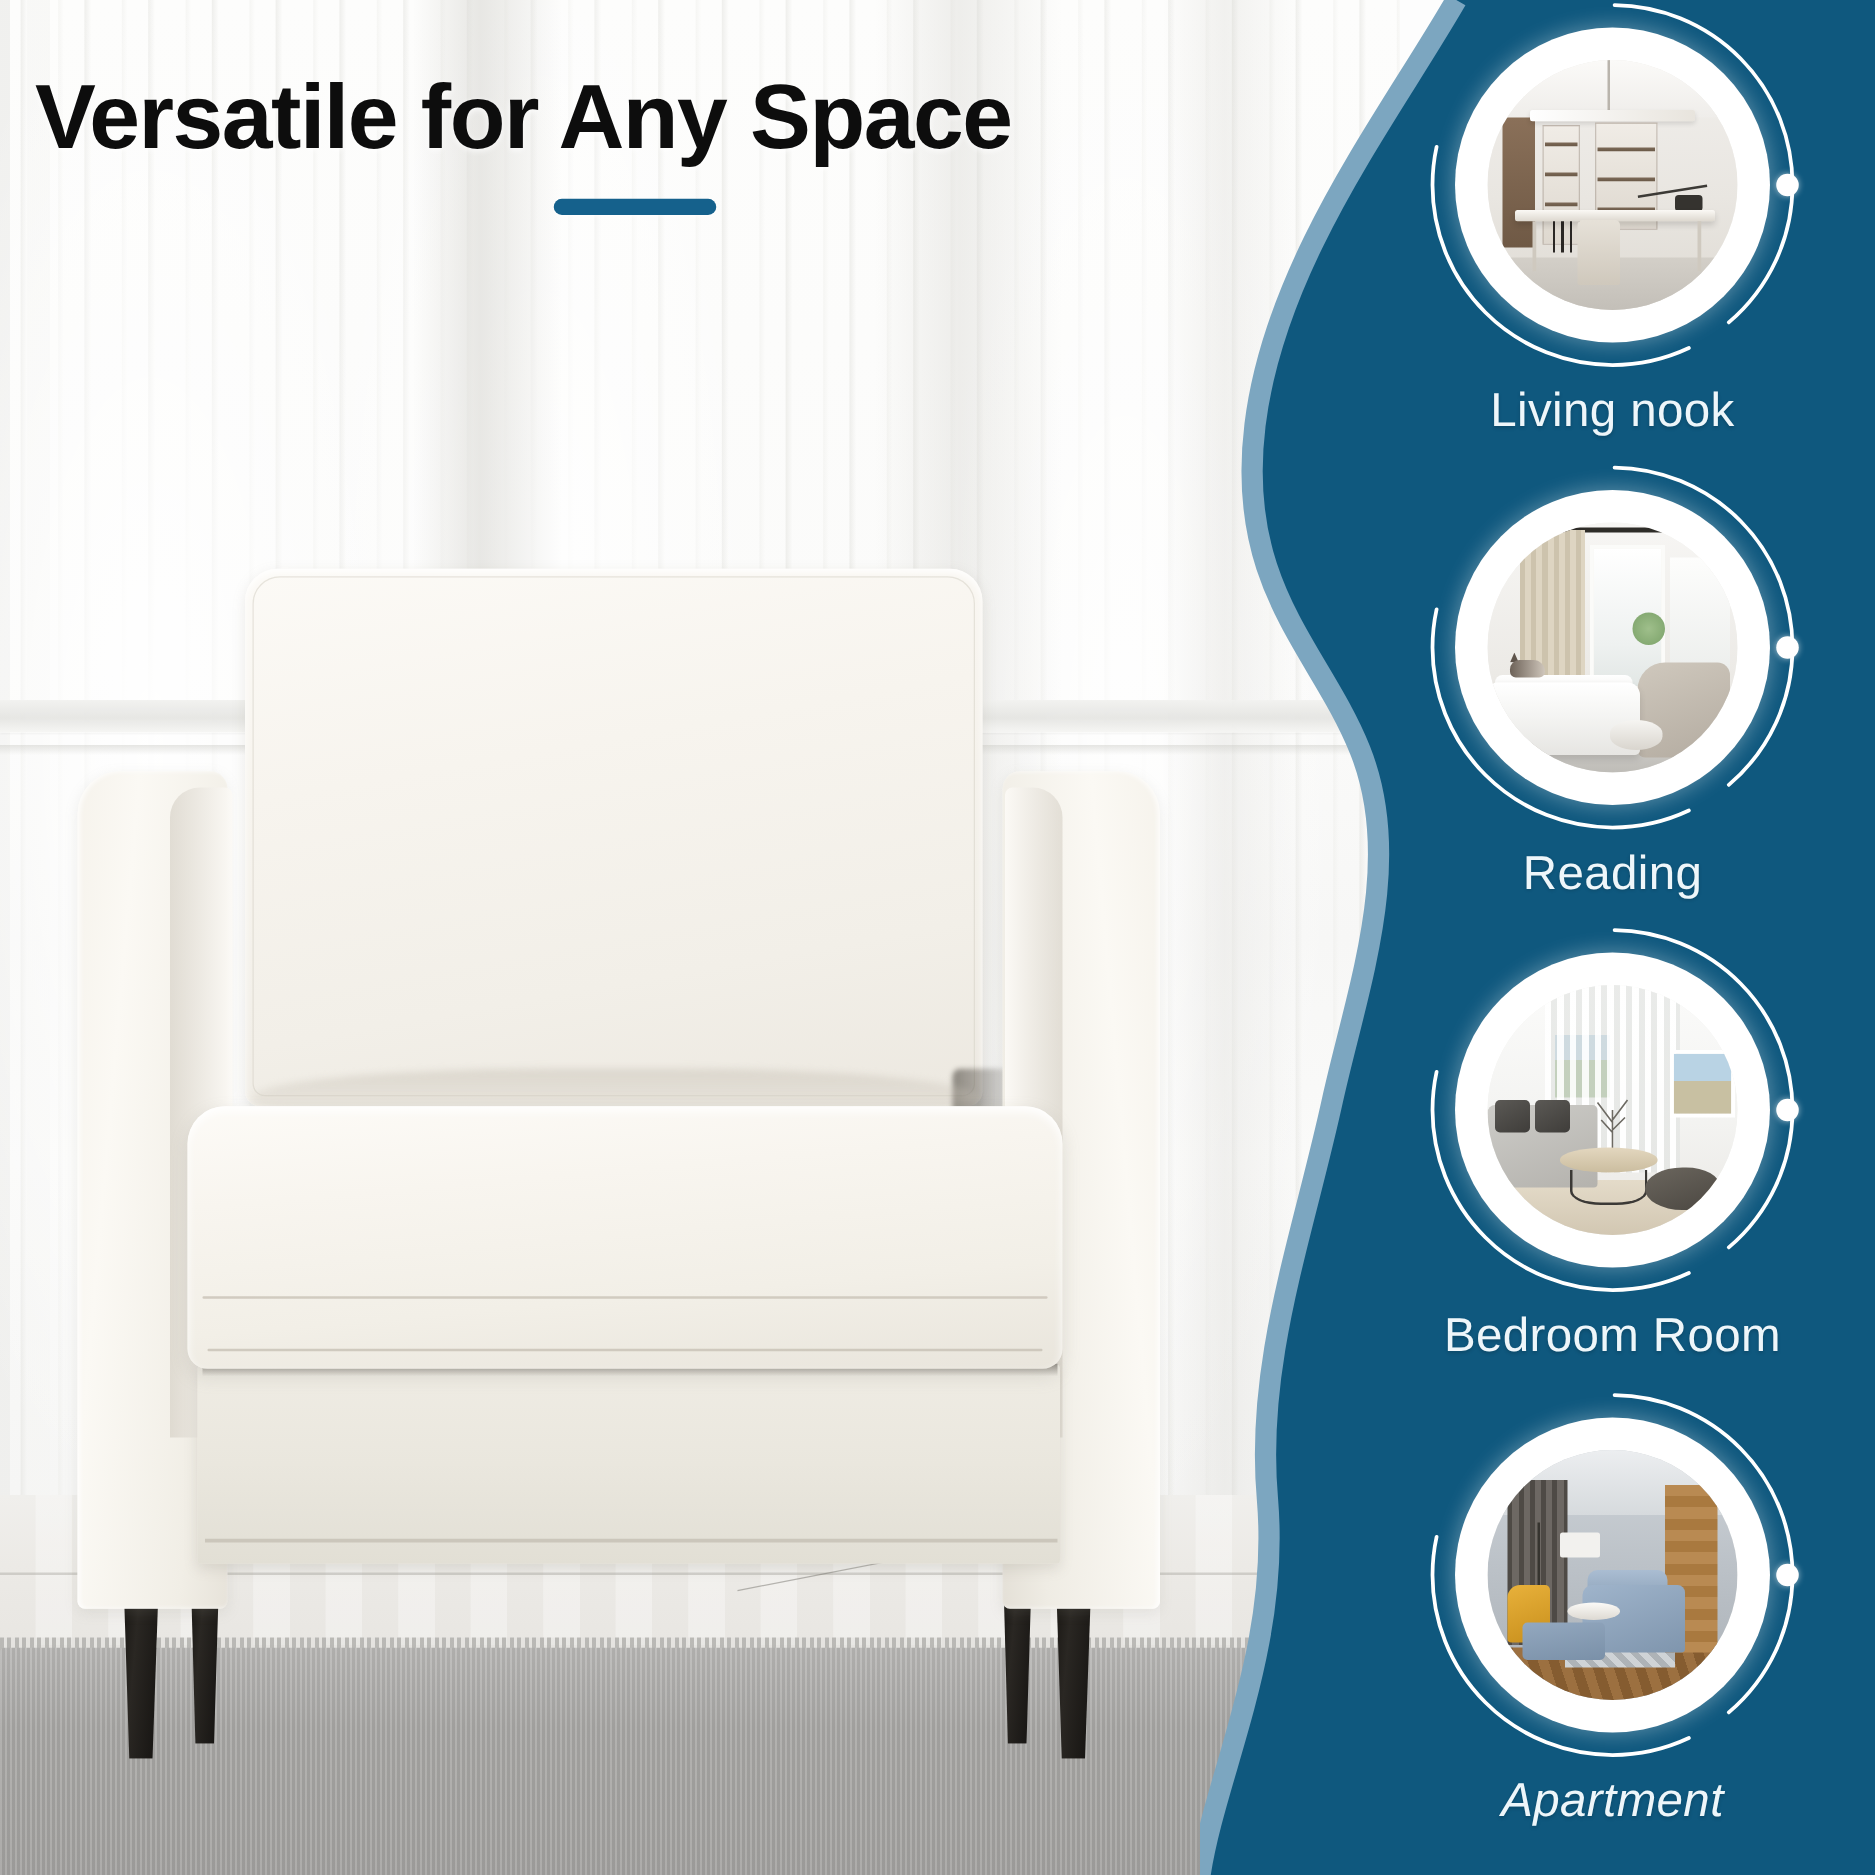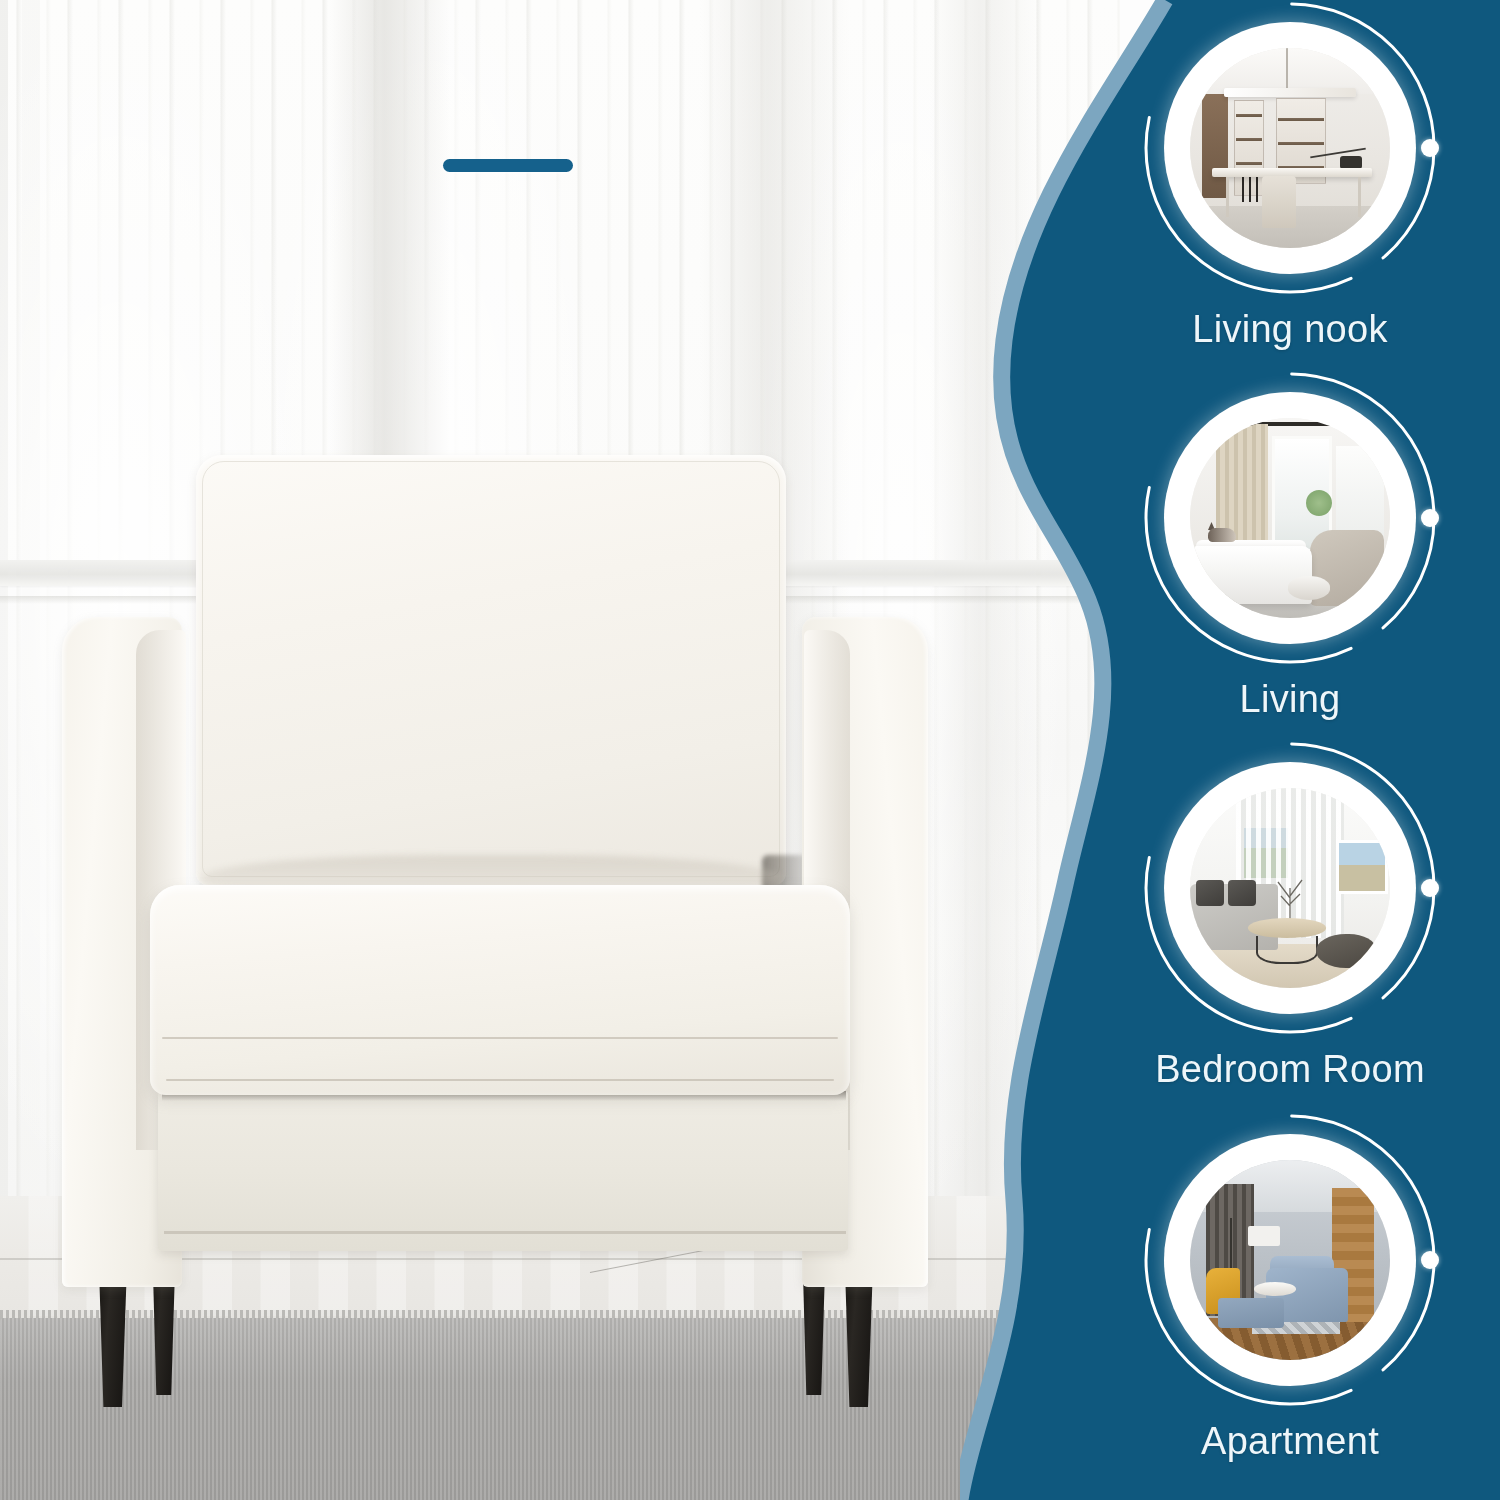--- a/index.html
+++ b/index.html
@@ -230,20 +230,21 @@
       <div class="c-arm-r-inner"></div>
       <div class="c-base"></div>
       <div class="c-base-dark"></div>
       <div class="c-base-line"></div>
       <div class="c-seat"></div>
       <div class="c-seat-piping"></div>
       <div class="c-seat-piping2"></div>
     </div>
   </div>
 
+  <div class="title">Versatile for Any Space</div>
   <div class="title-rule"></div>
 
   <div class="panel-wrap">
     <svg class="panel-svg" width="540" height="1500" viewBox="0 0 540 1500">
       <path d="M205,0 C150,95 60,210 44,340 C28,470 96,520 128,600
                C164,690 126,790 106,880 C82,990 44,1090 54,1200
                C64,1320 12,1420 0,1500 L540,1500 L540,0 Z" fill="#0f587e"></path>
       <path d="M205,0 C150,95 60,210 44,340 C28,470 96,520 128,600
                C164,690 126,790 106,880 C82,990 44,1090 54,1200
                C64,1320 12,1420 0,1500" fill="none" stroke="#7ca6c0" stroke-width="17"></path>
@@ -307,21 +308,21 @@
                 <div class="b-bedtop"></div>
                   <div class="b-bed"></div>
                 <div class="b-catear"></div>
                   <div class="b-cat"></div>
                 <div class="b-tbl"></div>
               </div>
             </div>
           </div>
           <div class="dot"></div>
         </div>
-        <div class="cap">Living</div>
+        <div class="cap">Reading</div>
       </div>
 
       <div class="card" style="left:150px; top:738px;">
         <div class="circle-holder">
           <svg class="arc" viewBox="0 0 300 300">
             <circle cx="150" cy="150" r="144" fill="none" stroke="#ffffff" stroke-width="3" stroke-linecap="round" stroke-dasharray="330 38 320 197" stroke-dashoffset="205"></circle>
           </svg>
           <div class="ring">
             <div class="photo">
               <div class="ph">
@@ -340,21 +341,21 @@
                   <div class="l-tblleg"></div>
                 <div class="l-bean"></div>
               </div>
             </div>
           </div>
           <div class="dot"></div>
         </div>
         <div class="cap">Bedroom Room</div>
       </div>
 
-      <div class="card" style="left:150px; top:1110px;">
+      <div class="card" style="left:150px; top:1110px;font-style:italic;">
         <div class="circle-holder">
           <svg class="arc" viewBox="0 0 300 300">
             <circle cx="150" cy="150" r="144" fill="none" stroke="#ffffff" stroke-width="3" stroke-linecap="round" stroke-dasharray="330 38 320 197" stroke-dashoffset="205"></circle>
           </svg>
           <div class="ring">
             <div class="photo">
               <div class="ph">
                 <div class="a-wall"></div>
                   <div class="a-ceil"></div>
                 <div class="a-curt"></div>

